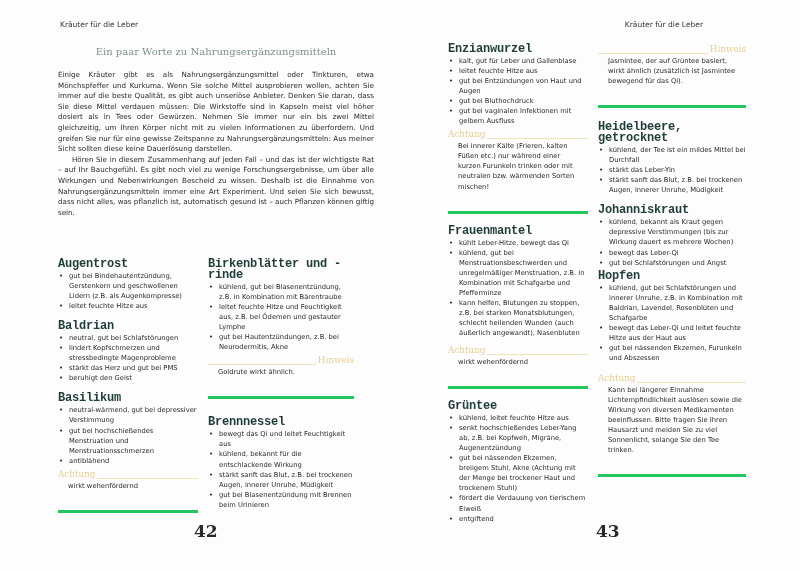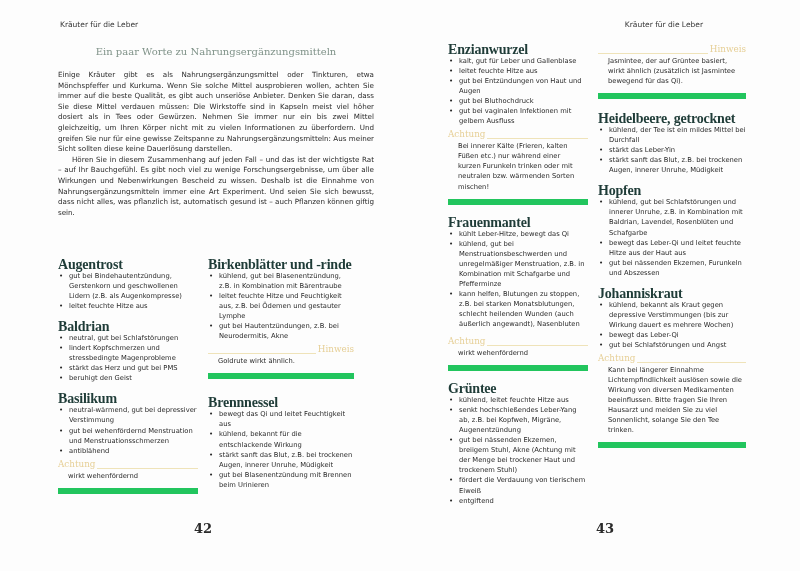--- a/index.html
+++ b/index.html
@@ -10,31 +10,31 @@
   .page.right { left:400px; width:400px; }
   .running-head { position:absolute; top:20px; font-size:7.5px; color:#333; }
   .left .running-head { left:60px; }
   .right .running-head { right:97px; }
   .h1 { position:absolute; font-family:"DejaVu Serif", serif; color:#7f9288; font-size:10px; text-align:center; width:300px; }
   .body-text { position:absolute; left:58px; width:316px; font-size:7.15px; line-height:10.6px; text-align:justify; color:#2a2a2a; }
   .body-text p { margin:0; }
   .body-text p.indent { text-indent:14px; }
   .col { position:absolute; font-size:6.75px; line-height:10.05px; color:#2a2a2a; }
   .herb { margin-bottom:10px; }
-  .herb-title { font-family:Liberation Serif, serif; font-weight:bold; color:#1f3c38; font-size:14px; line-height:11px; margin-bottom:1px; letter-spacing:-0.2px; }
+  .herb-title { font-family:Liberation Mono, monospace; font-weight:bold; color:#1f3c38; font-size:12px; line-height:11px; margin-bottom:1px; letter-spacing:-0.2px; }
   .herb ul { list-style:none; margin:0; padding:0; }
   .herb li { position:relative; padding-left:11px; }
   .herb li::before { content:"•"; position:absolute; left:1px; top:0; font-size:7px; }
-  .box { margin-bottom:12px; padding-bottom:7px; border-bottom:6px solid #22c55e; }
+  .box { margin-bottom:12px; padding-bottom:19px; border-bottom:3px solid #22c55e; }
   .box-head { display:flex; align-items:flex-end; font-family:"DejaVu Serif", serif; color:#e6cf96; font-size:8.8px; line-height:11px; }
   .box-head .rule { flex:1; border-bottom:1px solid #efe3b9; margin-bottom:1px; }
   .box-head.right-label .rule { margin-right:2px; }
   .box-head.left-label .rule { margin-left:2px; }
   .box-body { padding-left:10px; padding-right:4px; padding-top:1px; }
-  .page-number { position:absolute; top:521px; font-family:"DejaVu Serif", serif; font-weight:bold; font-size:13px; color:#2a2a2a; }
+  .page-number { position:absolute; top:521px; font-family:"DejaVu Serif", serif; font-weight:bold; font-size:17px; color:#2a2a2a; }
 </style>
 </head>
 <body>
 
 <div class="page left">
   <div class="running-head">Kräuter für die Leber</div>
   <div class="h1" style="left:66px; top:46px;">Ein paar Worte zu Nahrungsergänzungsmitteln</div>
 
   <div class="body-text" style="top:70px;">
     <p>Einige Kräuter gibt es als Nahrungsergänzungsmittel oder Tinkturen, etwa Mönchspfeffer und Kurkuma. Wenn Sie solche Mittel ausprobieren wollen, achten Sie immer auf die beste Qualität, es gibt auch unseriöse Anbieter. Denken Sie daran, dass Sie diese Mittel verdauen müssen: Die Wirkstoffe sind in Kapseln meist viel höher dosiert als in Tees oder Gewürzen. Nehmen Sie immer nur ein bis zwei Mittel gleichzeitig, um Ihren Körper nicht mit zu vielen Informationen zu überfordern. Und greifen Sie nur für eine gewisse Zeitspanne zu Nahrungsergänzungsmitteln: Aus meiner Sicht sollten diese keine Dauerlösung darstellen.</p>
@@ -56,21 +56,21 @@
         <li>neutral, gut bei Schlafstörungen</li>
         <li>lindert Kopfschmerzen und stressbedingte Magenprobleme</li>
         <li>stärkt das Herz und gut bei PMS</li>
         <li>beruhigt den Geist</li>
       </ul>
     </div>
     <div class="herb" style="margin-bottom:3px;">
       <div class="herb-title">Basilikum</div>
       <ul>
         <li>neutral-wärmend, gut bei depressiver Verstimmung</li>
-        <li>gut bei wehenfördernd Menstruation und Menstruationsschmerzen</li>
+        <li>gut bei hochschießendes Menstruation und Menstruationsschmerzen</li>
         <li>antiblähend</li>
       </ul>
     </div>
     <div class="box">
       <div class="box-head left-label">
         <span>Achtung</span>
         <span class="rule"></span>
       </div>
       <div class="box-body">wirkt wehenfördernd</div>
     </div>
@@ -163,36 +163,36 @@
       <div class="box-body">Jasmintee, der auf Grüntee basiert, wirkt ähnlich (zusätzlich ist Jasmintee bewegend für das Qi).</div>
     </div>
     <div class="herb">
       <div class="herb-title">Heidelbeere, getrocknet</div>
       <ul>
         <li>kühlend, der Tee ist ein mildes Mittel bei Durchfall</li>
         <li>stärkt das Leber-Yin</li>
         <li>stärkt sanft das Blut, z.B. bei trockenen Augen, innerer Unruhe, Müdigkeit</li>
       </ul>
     </div>
+    <div class="herb" style="margin-bottom:3px;">
+      <div class="herb-title">Johanniskraut</div>
+      <ul>
+        <li>kühlend, bekannt als Kraut gegen depressive Verstimmungen (bis zur Wirkung dauert es mehrere Wochen)</li>
+        <li>bewegt das Leber-Qi</li>
+        <li>gut bei Schlafstörungen und Angst</li>
+      </ul>
+    </div>
     <div class="herb">
       <div class="herb-title">Hopfen</div>
       <ul>
         <li>kühlend, gut bei Schlafstörungen und innerer Unruhe, z.B. in Kombination mit Baldrian, Lavendel, Rosenblüten und Schafgarbe</li>
         <li>bewegt das Leber-Qi und leitet feuchte Hitze aus der Haut aus</li>
         <li>gut bei nässenden Ekzemen, Furunkeln und Abszessen</li>
       </ul>
     </div>
-    <div class="herb" style="margin-bottom:3px;">
-      <div class="herb-title">Johanniskraut</div>
-      <ul>
-        <li>kühlend, bekannt als Kraut gegen depressive Verstimmungen (bis zur Wirkung dauert es mehrere Wochen)</li>
-        <li>bewegt das Leber-Qi</li>
-        <li>gut bei Schlafstörungen und Angst</li>
-      </ul>
-    </div>
     <div class="box">
       <div class="box-head left-label">
         <span>Achtung</span>
         <span class="rule"></span>
       </div>
       <div class="box-body">Kann bei längerer Einnahme Lichtempfindlichkeit auslösen sowie die Wirkung von diversen Medikamenten beeinflussen. Bitte fragen Sie Ihren Hausarzt und meiden Sie zu viel Sonnenlicht, solange Sie den Tee trinken.</div>
     </div>
   </div>
 
   <div class="page-number" style="left:196px;">43</div>

